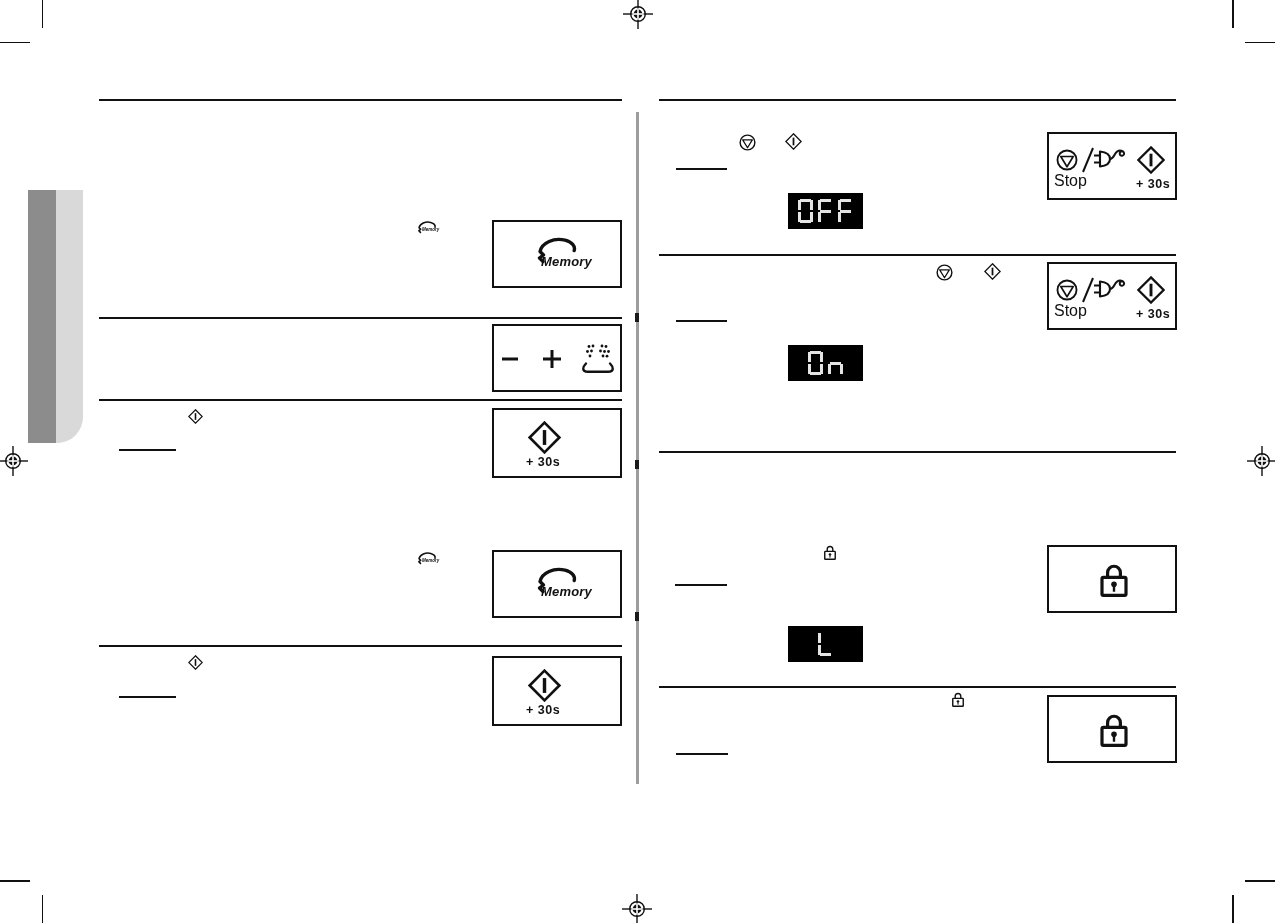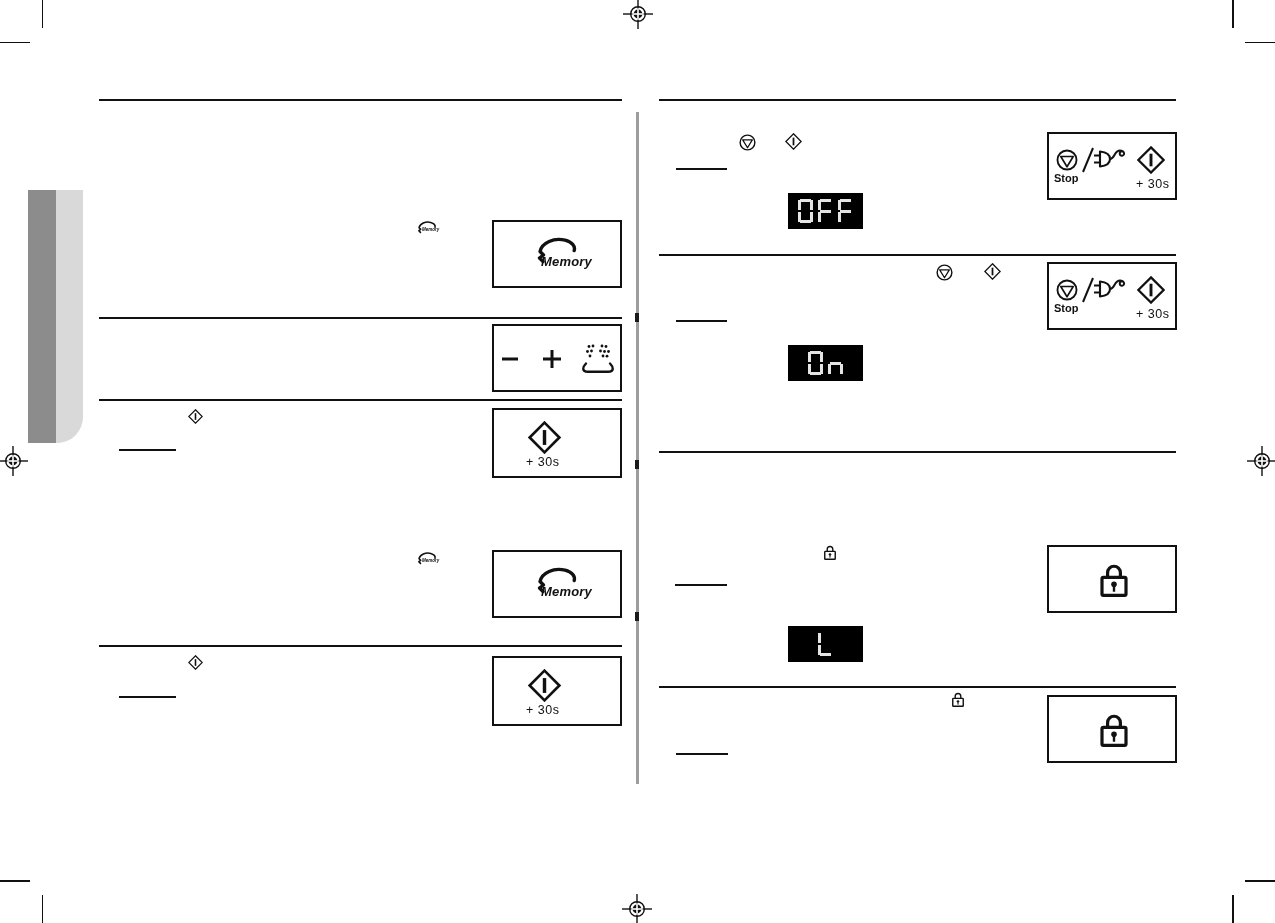--- a/index.html
+++ b/index.html
@@ -10,22 +10,22 @@
   .underline{position:absolute;height:2px;background:#111;}
   .cropmark{position:absolute;background:#111;}
   .icon-box{position:absolute;width:130px;height:68px;border:2px solid #111;background:#fff;box-sizing:border-box;}
   .side-tab{position:absolute;left:28px;top:190px;width:55px;height:253px;border-radius:0 0 26px 0;overflow:hidden;}
   .side-tab .dark{position:absolute;left:0;top:0;width:28px;height:100%;background:#8c8c8c;}
   .side-tab .light{position:absolute;left:28px;top:0;width:27px;height:100%;background:#d9d9d9;}
   .divider{position:absolute;left:636px;top:112px;width:3px;height:672px;background:#9d9d9d;}
   .divider-dash{position:absolute;left:635px;width:4px;height:9px;background:#1a1a1a;}
   .memory-text{position:absolute;font-style:italic;font-weight:bold;font-size:13px;letter-spacing:0.2px;}
   .memory-text-mini{position:absolute;font-style:italic;font-weight:bold;font-size:4.5px;}
-  .stop-text{position:absolute;font-size:11px;font-weight:700;}
-  .s30-text{position:absolute;font-size:12.5px;font-weight:400;letter-spacing:0.5px;}
+  .stop-text{position:absolute;font-size:16px;font-weight:400;}
+  .s30-text{position:absolute;font-size:12.5px;font-weight:700;letter-spacing:0.5px;}
   .display{position:absolute;width:75px;height:36px;background:#000;display:flex;align-items:center;justify-content:center;}
   .seg-char{position:relative;width:15px;height:24px;display:inline-block;margin:0 2.5px;}
   .seg{position:absolute;background:#e4e4e4;display:block;}
   .seg-a{left:2px;top:0;width:11px;height:3px;}
   .seg-b{right:0;top:1px;width:3px;height:10px;}
   .seg-c{right:0;bottom:1px;width:3px;height:10px;}
   .seg-d{left:2px;bottom:0;width:11px;height:3px;}
   .seg-e{left:0;bottom:1px;width:3px;height:10px;}
   .seg-f{left:0;top:1px;width:3px;height:10px;}
   .seg-g{left:2px;top:10.5px;width:11px;height:3px;}

